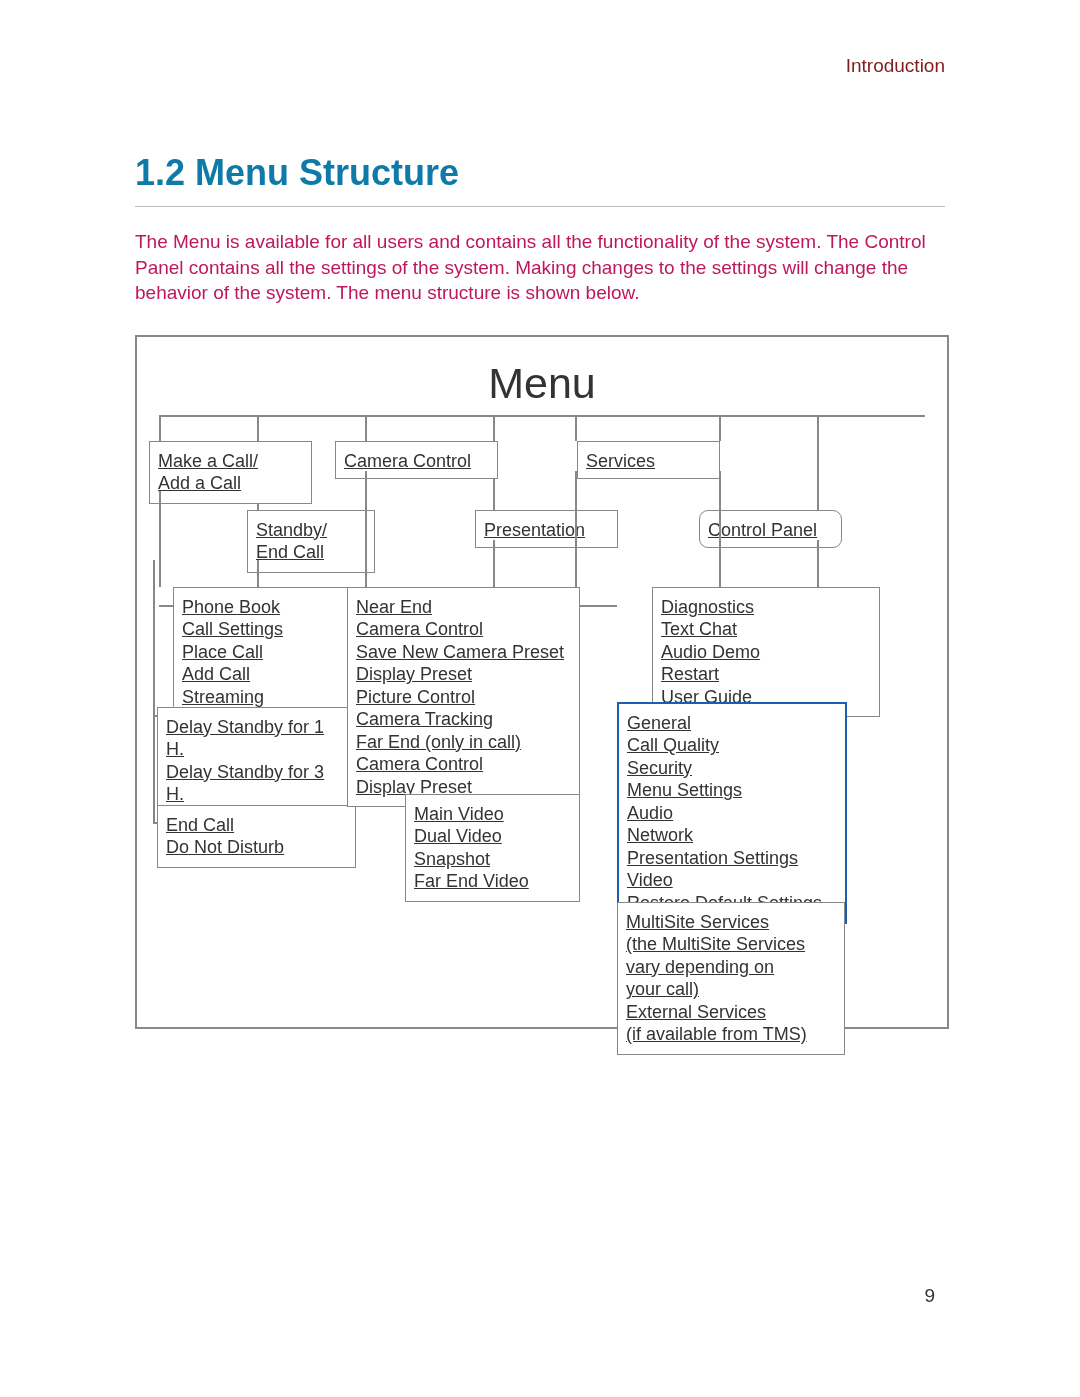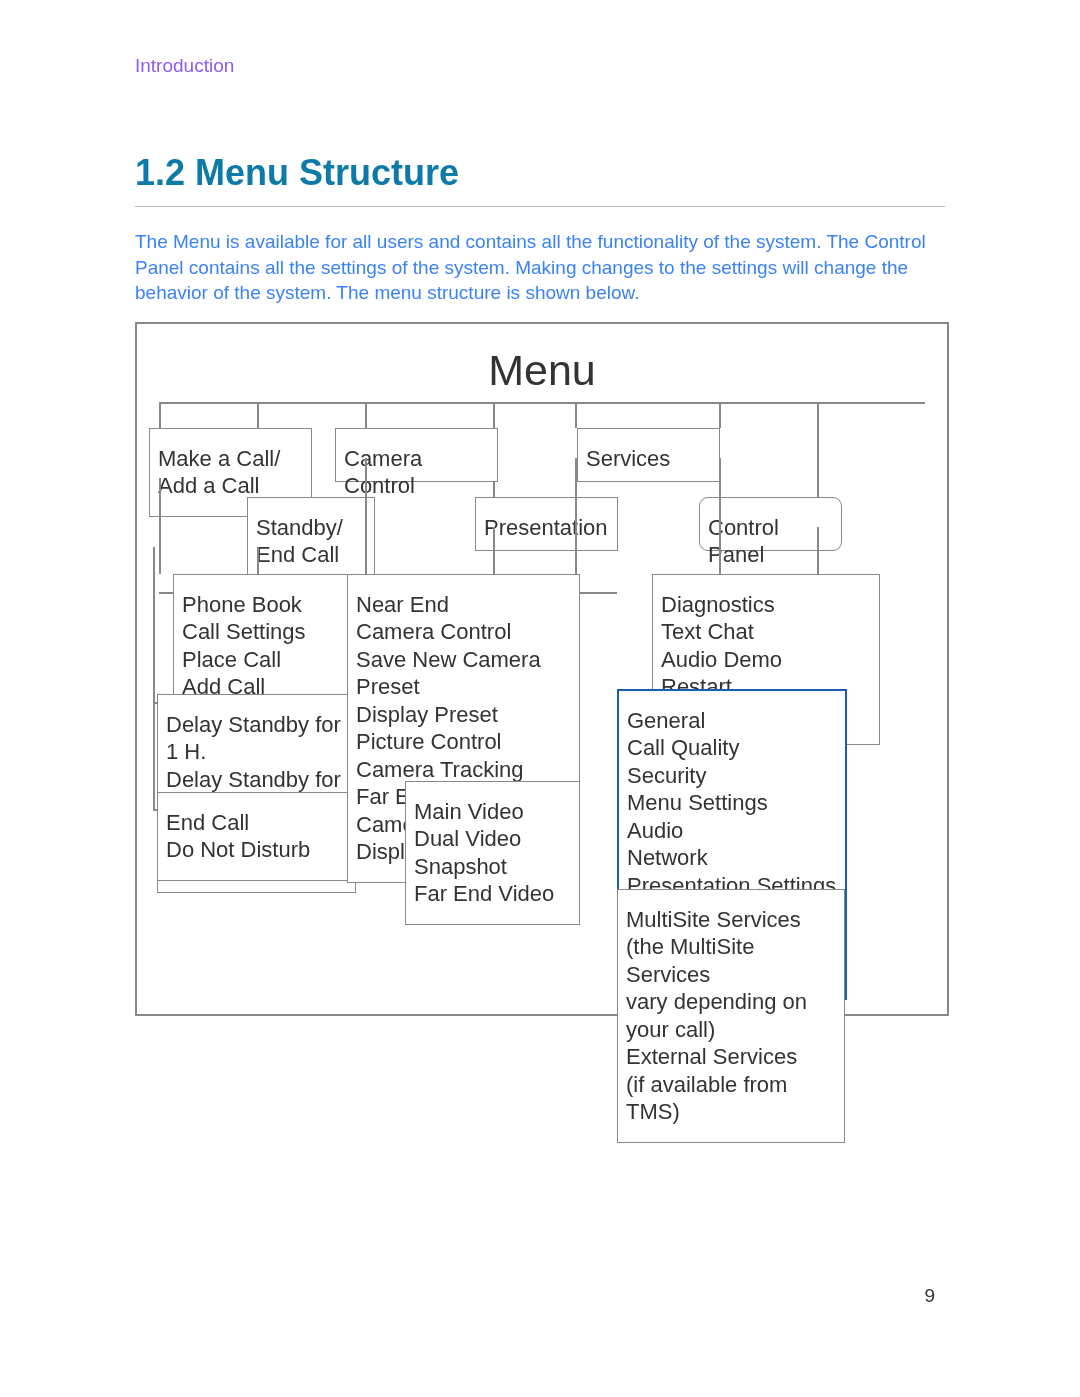--- a/index.html
+++ b/index.html
@@ -9,40 +9,41 @@
     background: #fff;
     color: #333;
     width: 1080px;
     height: 1397px;
     position: relative;
   }
   .page {
     padding: 55px 135px 0 135px;
   }
   .page-header-label {
+    text-align: right;
     font-size: 19px;
-    color: #8b5cf6;
+    color: #7f1d1d;
     margin-bottom: 75px;
   }
   h1.section-title {
     color: #0e7aa8;
     font-size: 36px;
     font-weight: bold;
     margin: 0 0 12px 0;
   }
   hr.rule {
     border: none;
     border-top: 1px solid #bbb;
     margin: 0 0 22px 0;
   }
   p.intro {
     font-size: 19px;
     line-height: 1.35;
-    color: #3b82f6;
-    margin: 0 0 16px 0;
+    color: #be185d;
+    margin: 0 0 29px 0;
   }
   .diagram {
     position: relative;
     width: 810px;
     height: 690px;
     border: 2px solid #888;
     background: #fff;
   }
   .menu-title {
     position: absolute;
@@ -52,25 +53,26 @@
     text-align: center;
     font-size: 43px;
     color: #333;
   }
   .hline { position: absolute; background: #888; height: 2px; }
   .vline { position: absolute; background: #888; width: 2px; }
   .box {
     position: absolute;
     border: 1.5px solid #888;
     background: #fff;
-    font-size: 22px;
+    font-size: 18px;
     color: #333;
-    padding: 16px 8px;
+    padding: 8px 8px;
     line-height: 1.25;
     white-space: pre-line;
+    text-decoration: underline;
   }
   .box.blue { border: 2px solid #1b5faa; }
   .page-number {
     position: absolute;
     bottom: 90px;
     right: 145px;
     font-size: 19px;
     color: #333;
   }
 </style>

